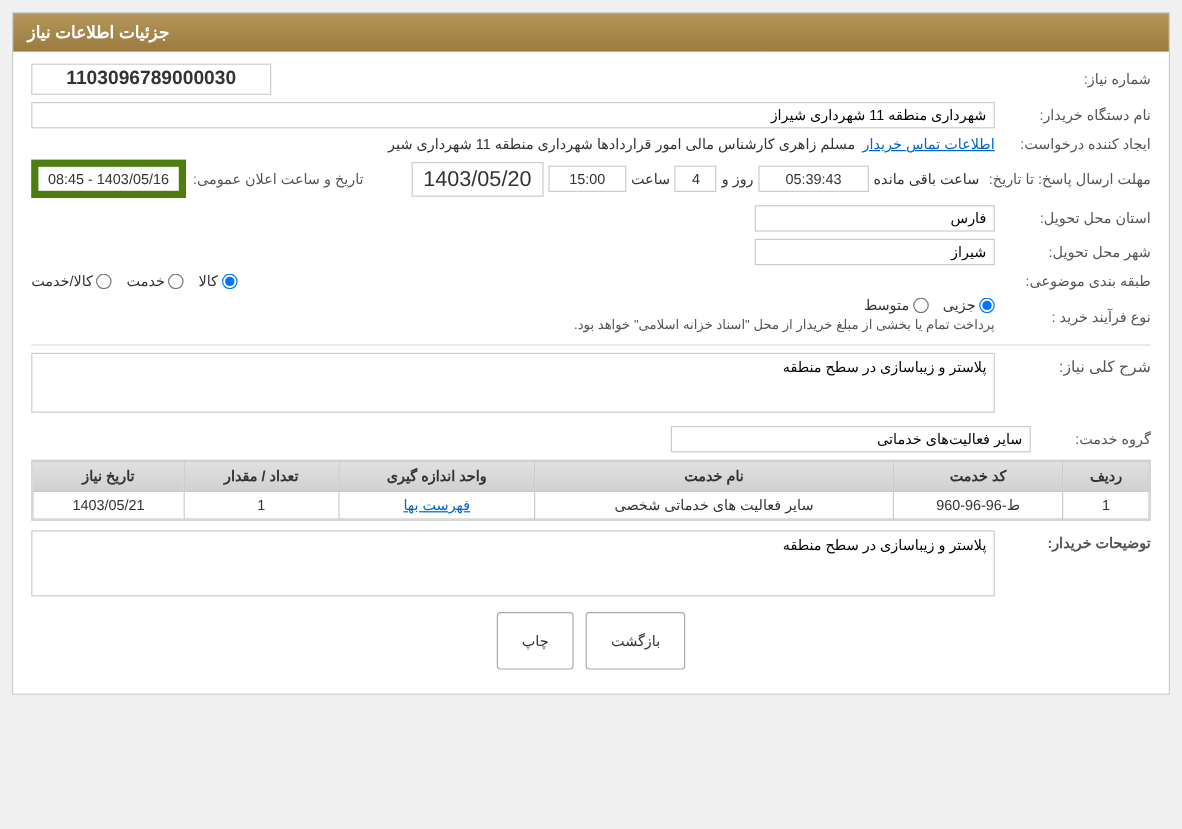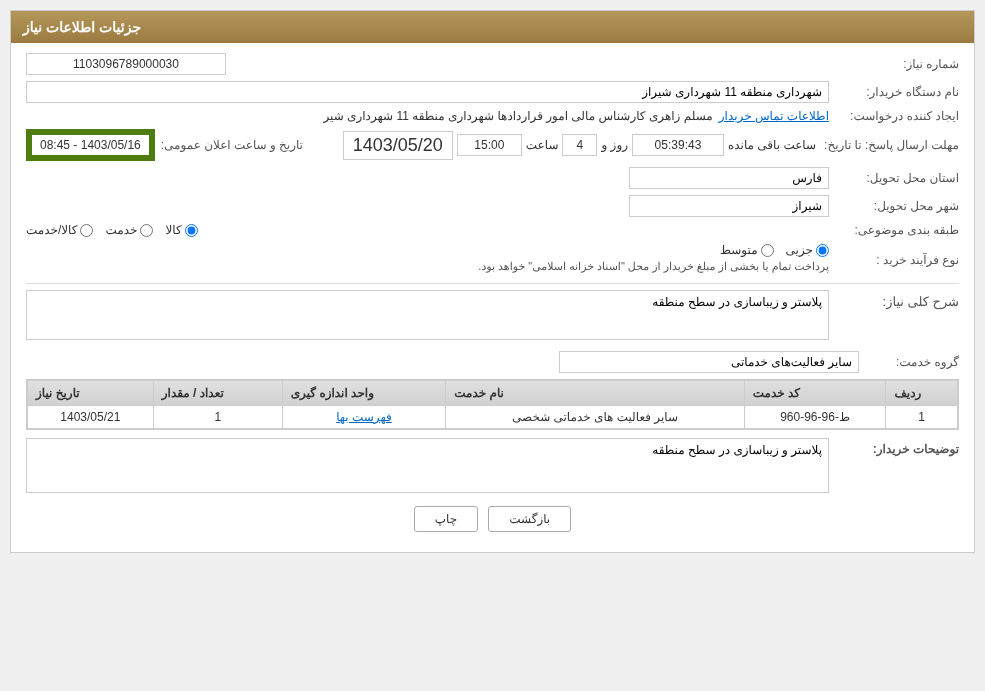--- a/index.html
+++ b/index.html
@@ -57,25 +57,26 @@
       font-family: Tahoma, Arial, sans-serif;
       direction: rtl;
     }
     .input-wide {
       width: 100%;
     }
     .req-number-box {
       border: 1px solid #ccc;
       padding: 3px 8px;
       background: #fff;
-      font-size: 12px;
+      font-size: 16px;
       direction: ltr;
       min-width: 200px;
       display: inline-block;
       text-align: center;
+      font-weight: bold;
     }
     .date-row {
       display: flex;
       align-items: center;
       gap: 4px;
       flex-direction: row;
     }
     .date-box {
       border: 1px solid #ccc;
       padding: 3px 6px;
@@ -175,39 +176,39 @@
       border-collapse: collapse;
       font-size: 12px;
       direction: rtl;
     }
     table thead tr {
       background: linear-gradient(to bottom, #e0e0e0, #d0d0d0);
     }
     table th {
       border: 1px solid #ccc;
       padding: 5px 8px;
-      text-align: left;
+      text-align: center;
       font-weight: bold;
     }
     table td {
       border: 1px solid #ccc;
       padding: 4px 8px;
       text-align: center;
     }
     table tbody tr:nth-child(even) {
       background: #f9f9f9;
     }
     .footer-buttons {
       display: flex;
       justify-content: center;
       gap: 10px;
       padding: 10px;
     }
     .btn {
-      padding: 5px 20px;
+      padding: 16px 20px;
       font-size: 12px;
       font-family: Tahoma, Arial, sans-serif;
       cursor: pointer;
       border: 1px solid #aaa;
       border-radius: 3px;
     }
     .btn-print {
       background: #fff;
       color: #333;
     }

